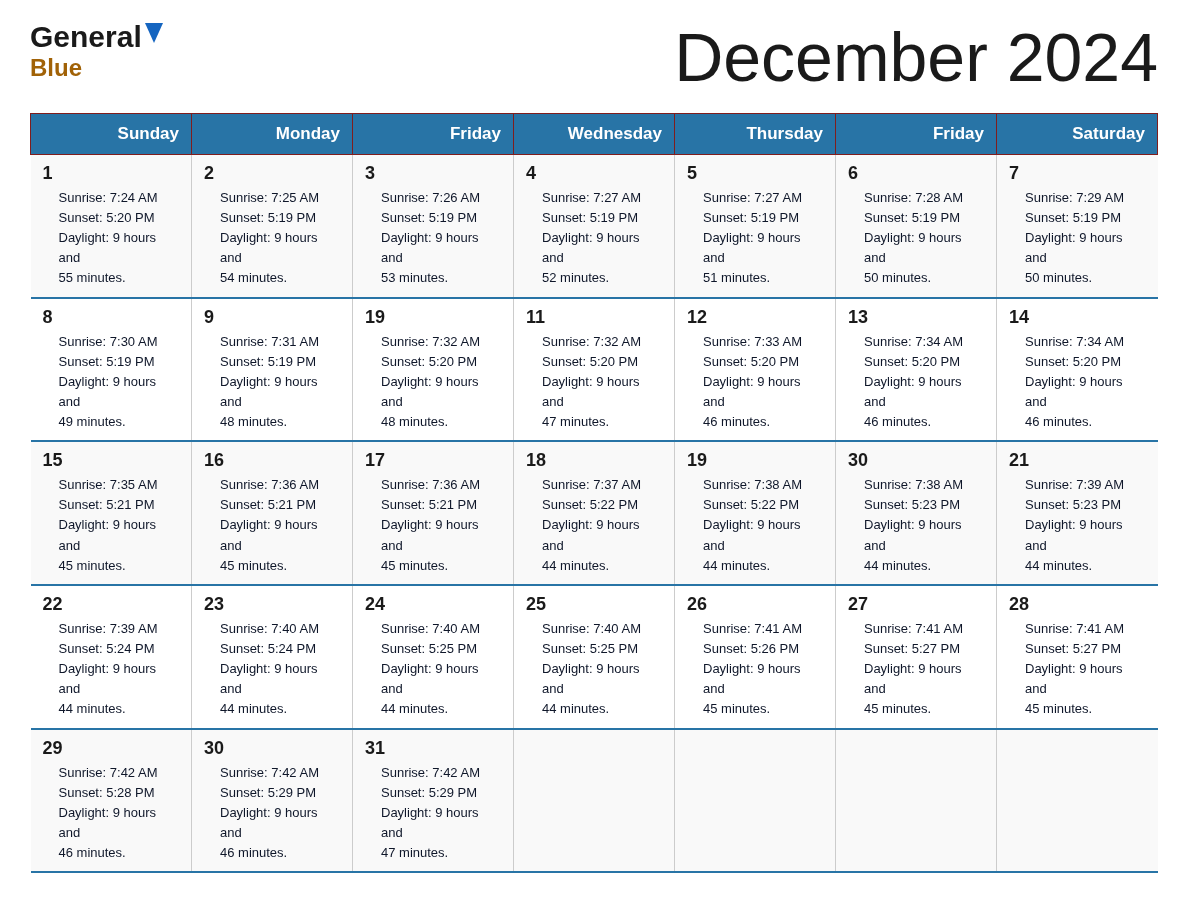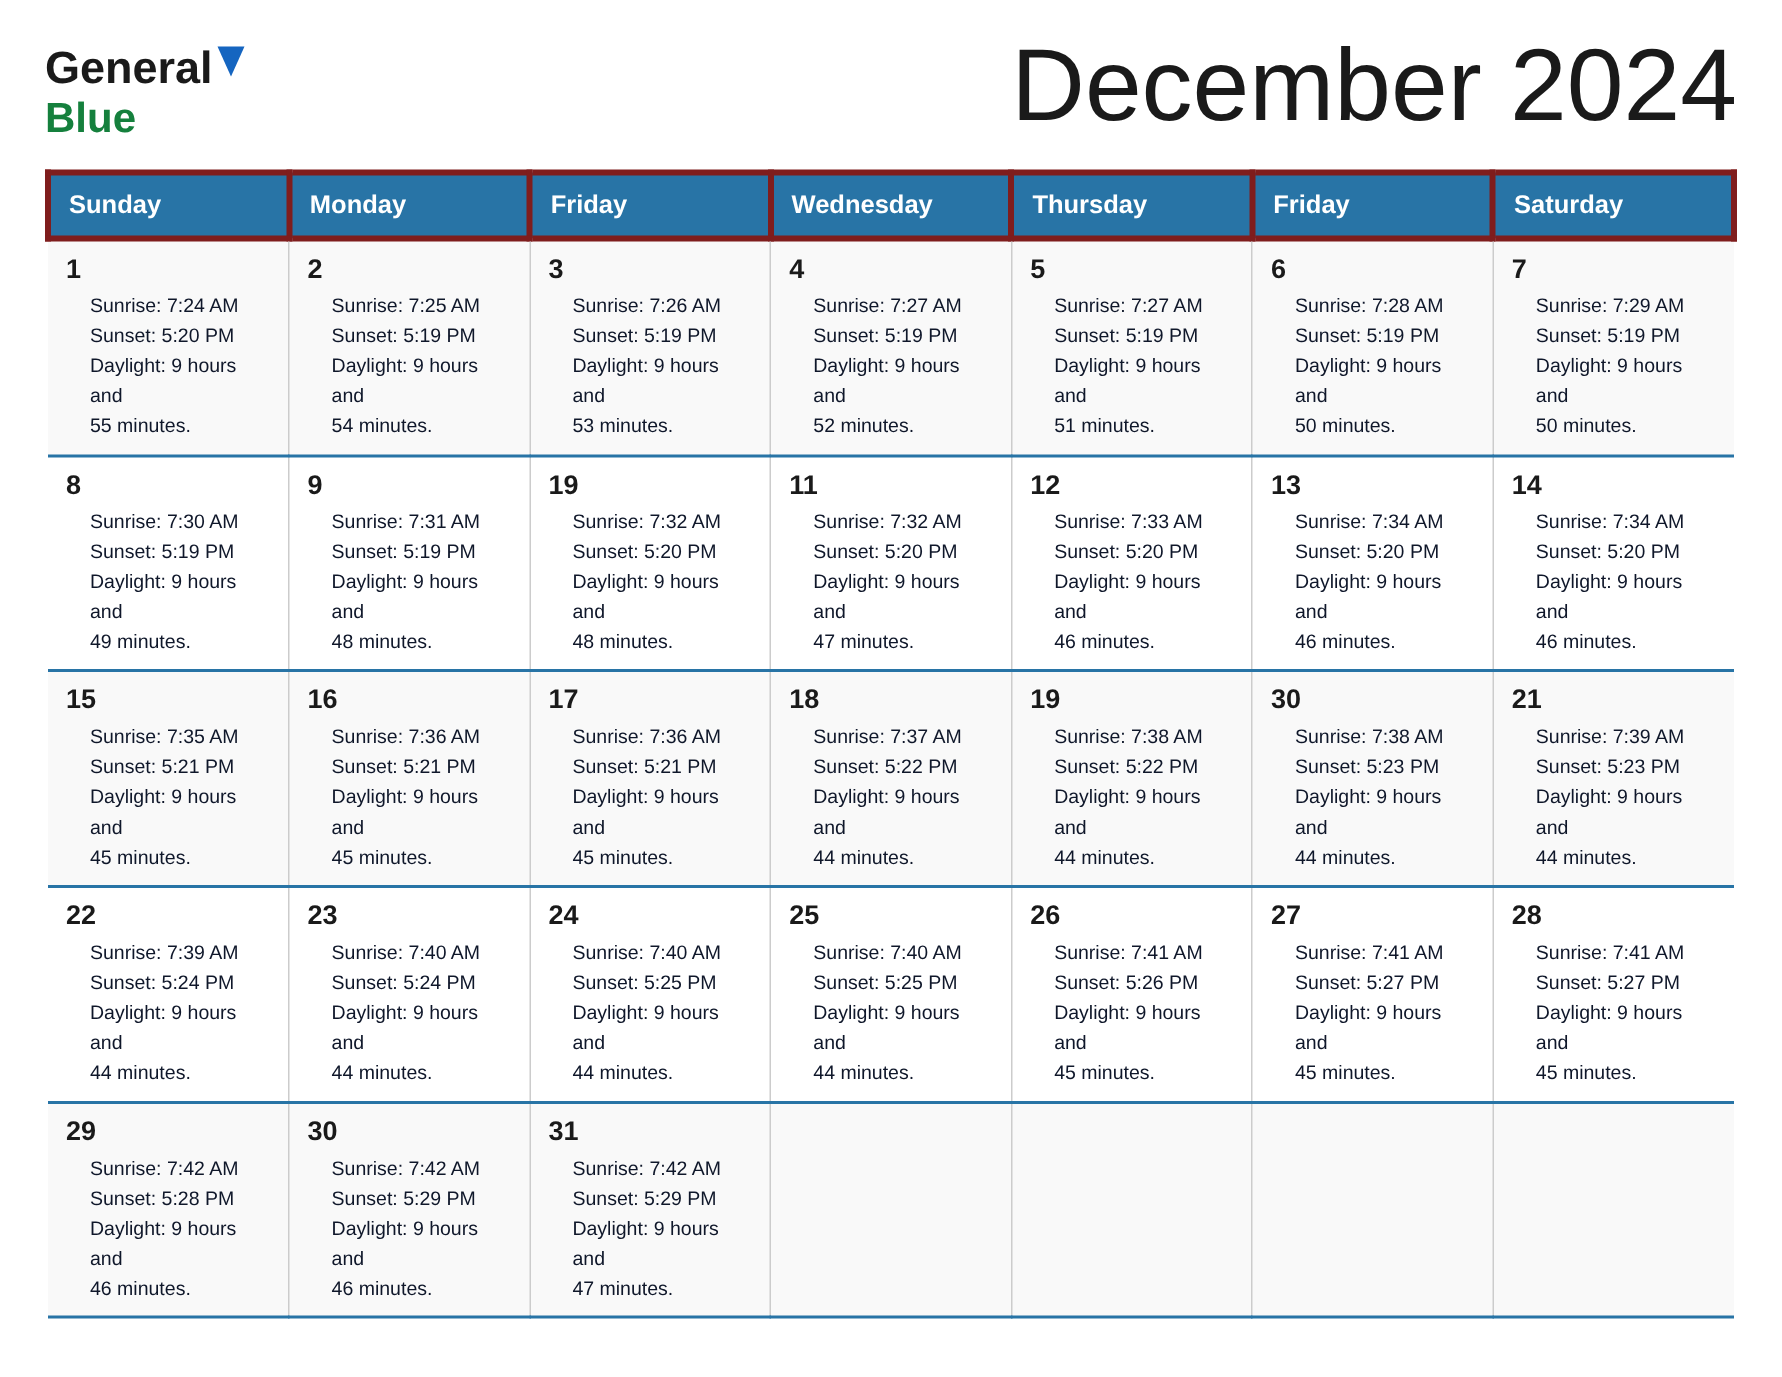--- a/index.html
+++ b/index.html
@@ -6,31 +6,31 @@
     body {
       font-family: Arial, sans-serif;
       background: #fff;
       width: 1188px;
       min-height: 918px;
       padding: 20px 30px;
     }
     .header {
       display: flex;
       justify-content: space-between;
-      align-items: flex-end;
+      align-items: flex-start;
       margin-bottom: 18px;
     }
     .logo {
       display: flex;
       flex-direction: column;
       align-items: flex-start;
     }
     .logo-blue-text {
-      color: #15803d;
-      font-size: 28px;
+      color: #a16207;
+      font-size: 24px;
       font-weight: bold;
     }
     .title-block {
       text-align: right;
     }
     .month-year {
       font-size: 68px;
       font-weight: 300;
       color: #1a1a1a;
       line-height: 1.1;
@@ -44,22 +44,22 @@
       width: 100%;
       border-collapse: collapse;
       table-layout: fixed;
     }
     thead th {
       background-color: #2874a6;
       color: #fff;
       font-size: 17px;
       font-weight: bold;
       padding: 10px 12px;
-      text-align: left;
-      border: 4px solid #7f1d1d;
+      text-align: right;
+      border: 1px solid #7f1d1d;
     }
     tbody tr {
       border-bottom: 2px solid #2874a6;
     }
     tbody td {
       vertical-align: top;
       padding: 8px 12px;
       font-size: 13.5px;
       color: #222;
       border-right: 1px solid #ccc;

